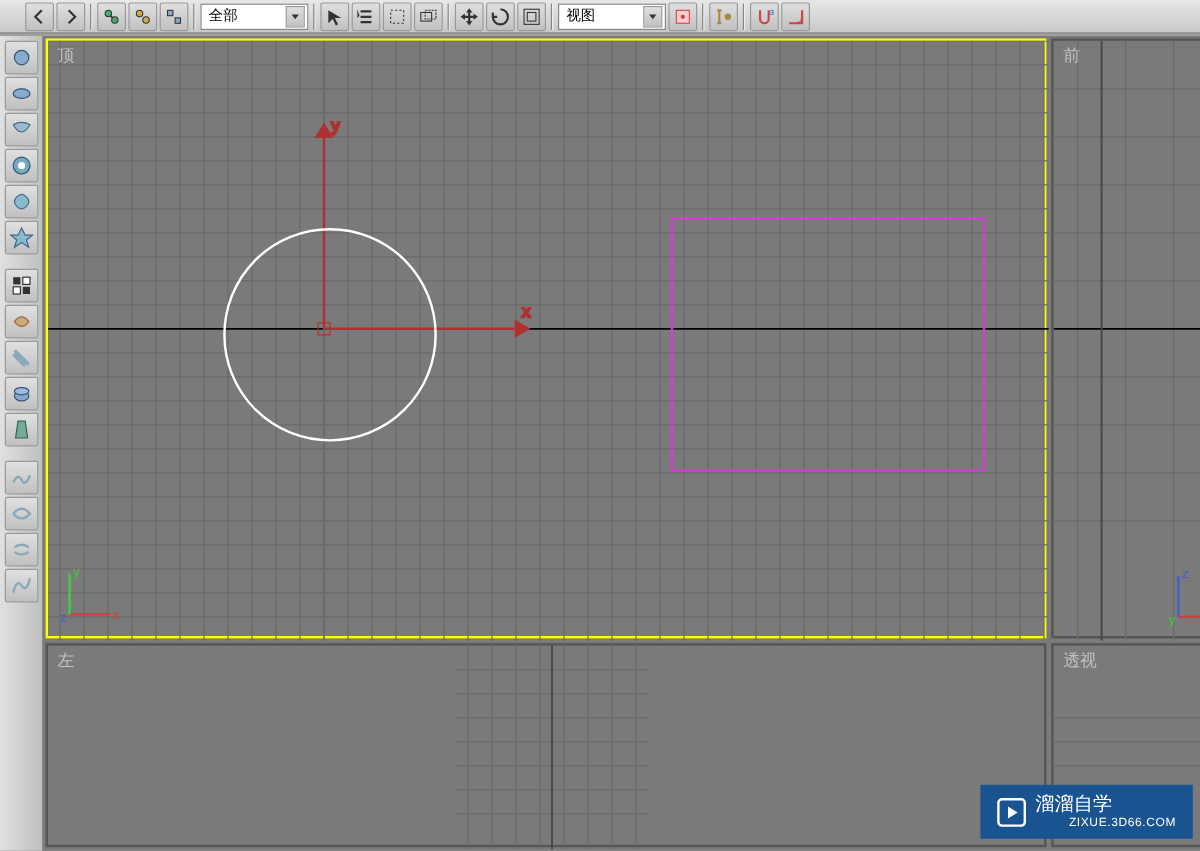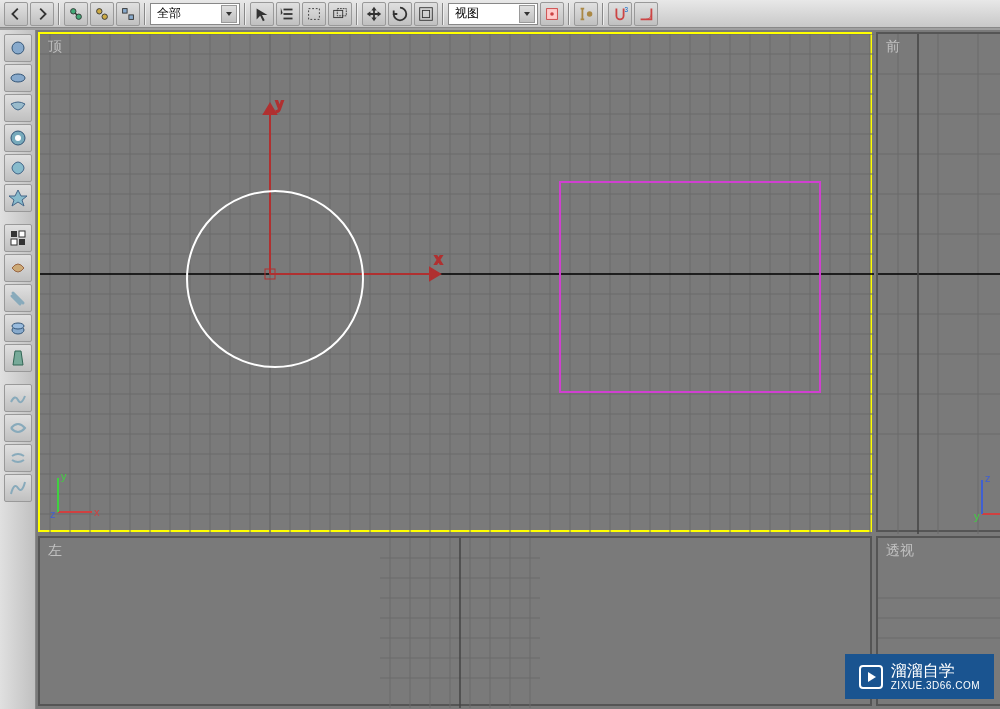--- a/index.html
+++ b/index.html
@@ -15,21 +15,21 @@
       font-size: 12px;
       overflow: hidden;
       position: relative;
     }
     .toolbar {
       height: 28px;
       background: linear-gradient(#e8e8e8, #c8c8c8);
       border-bottom: 1px solid #888;
       display: flex;
       align-items: center;
-      padding: 0 4px;
+      padding: 0 21px;
       gap: 2px;
     }
     .tb-btn {
       width: 24px;
       height: 24px;
       background: linear-gradient(#e0e0e0, #c0c0c0);
       border: 1px solid #999;
       border-radius: 2px;
       display: flex;
       align-items: center;
@@ -178,20 +178,21 @@
       justify-content: center;
     }
     .watermark .wm-text {
       display: flex;
       flex-direction: column;
       line-height: 1.1;
     }
     .watermark .wm-url {
       font-size: 10px;
       letter-spacing: 0.5px;
+      margin-left: 28px;
     }
   </style>
 </head>
 <body>
 
 <div class="toolbar">
   <div class="tb-btn">
     <svg viewBox="0 0 20 20">
         <path d="M12 4 L6 10 L12 16" stroke="#333" stroke-width="2" fill="none"></path>
       </svg>

